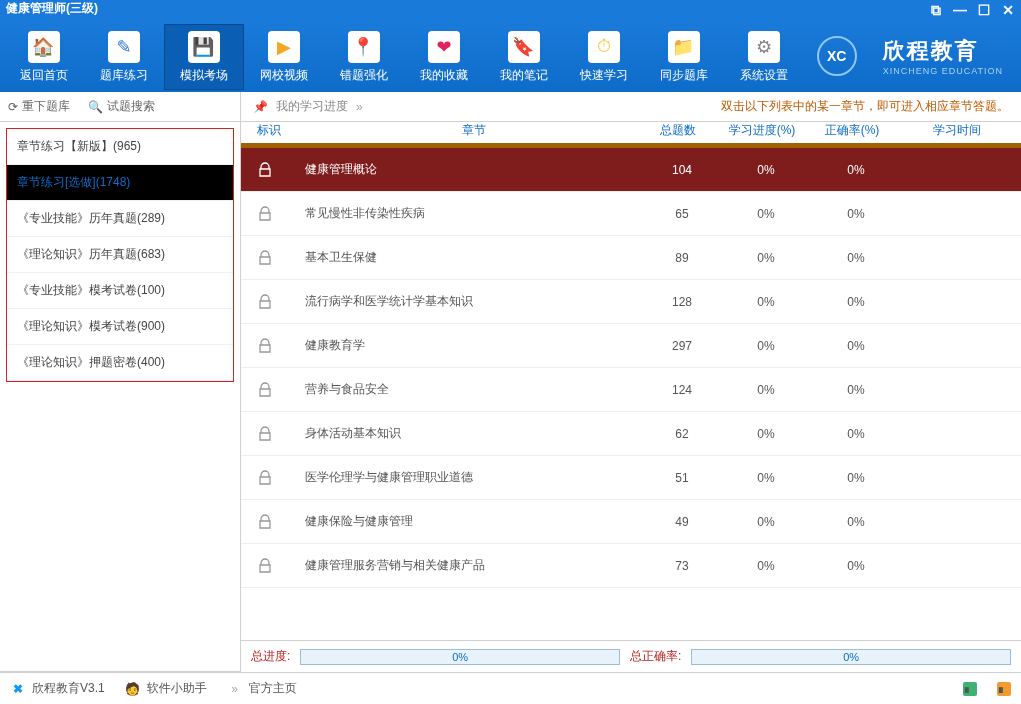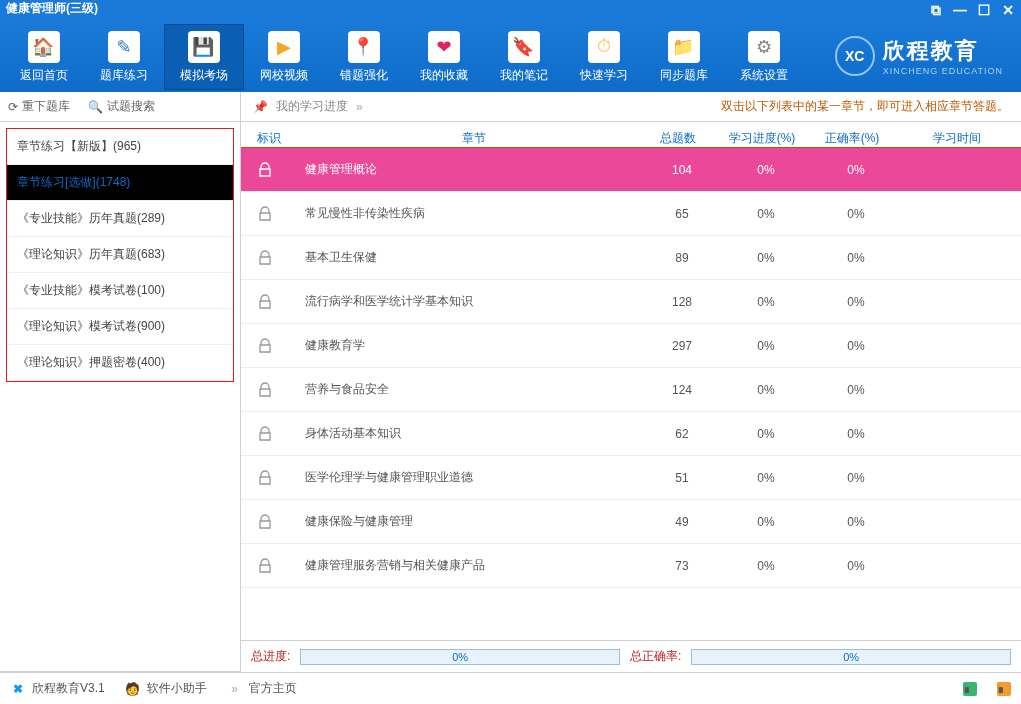--- a/index.html
+++ b/index.html
@@ -5,48 +5,48 @@
 *{box-sizing:border-box;margin:0;padding:0;font-family:"Microsoft YaHei",Arial,sans-serif;font-size:12px}
 body{background:#fff;width:1021px;height:704px;overflow:hidden}
 .titlebar{height:22px;background:#1a7ad9;color:#fff;display:flex;align-items:flex-start;padding:0 6px;position:relative}
 .titlebar .title{font-weight:bold;font-size:12px}
 .winctrls{position:absolute;right:4px;top:2px;display:flex;gap:6px}
 .winctrls span{width:18px;height:16px;display:inline-flex;align-items:center;justify-content:center;color:#fff;font-weight:bold;cursor:pointer;font-size:14px}
 .toolbar{height:70px;background:linear-gradient(#1a7ad9,#0e6cc9);display:flex;align-items:center;padding:0 4px;position:relative}
 .toolbtn{width:80px;height:66px;display:flex;flex-direction:column;align-items:center;justify-content:center;color:#fff;cursor:pointer;gap:4px}
 .toolbtn.active{background:#0a5fb5;border:1px solid #064a91}
 .toolbtn .ico{width:32px;height:32px;background:#fff;border-radius:4px;display:flex;align-items:center;justify-content:center;font-size:18px}
-.brand{position:absolute;right:18px;top:14px;display:flex;align-items:center;gap:8px;color:#fff}
+.brand{position:absolute;right:18px;top:14px;display:flex;align-items:center;gap:26px;color:#fff}
 .brand .logo{width:40px;height:40px;border:2px solid #8fc6f5;border-radius:50%;display:flex;align-items:center;justify-content:center;font-size:14px;font-weight:bold;color:#fff}
 .brand .btxt{display:flex;flex-direction:column}
 .brand .btxt .cn{font-size:22px;font-weight:bold;letter-spacing:2px}
 .brand .btxt .en{font-size:9px;letter-spacing:1px;color:#a8d2f7}
 .body{display:flex;height:580px}
 .sidebar{width:241px;border-right:1px solid #d0d0d0;display:flex;flex-direction:column}
 .sidetop{height:30px;border-bottom:1px solid #d0d0d0;display:flex;align-items:center;padding:0 8px;gap:18px;color:#666}
 .sidetop span{cursor:pointer;display:flex;align-items:center;gap:4px}
 .sidelist{flex:1;padding:6px;border-bottom:1px solid #d0d0d0}
 .redbox{border:1px solid #d62020;padding:0}
 .sideitem{height:36px;display:flex;align-items:center;padding:0 10px;color:#444;cursor:pointer;border-bottom:1px solid #f0f0f0;font-size:12px}
 .sideitem.sel{background:#000000;color:#0e6cc9}
 .main{flex:1;display:flex;flex-direction:column}
 .mtop{height:30px;border-bottom:1px solid #d0d0d0;display:flex;align-items:center;padding:0 12px;color:#666;justify-content:space-between}
 .mtop .left{display:flex;align-items:center;gap:8px;color:#888}
 .mtop .hint{color:#c05a00}
-.thead{height:26px;display:flex;align-items:flex-end;color:#0e6cc9;border-bottom:1px solid #a16207;padding:0 4px;font-size:12px}
+.thead{height:26px;display:flex;align-items:flex-start;color:#0e6cc9;border-bottom:5px solid #a16207;padding:0 4px;font-size:12px}
 .thead>div{text-align:center}
 .col-flag{width:48px}
 .col-chap{flex:1;text-align:left;padding-left:16px}
 .col-total{width:78px}
 .col-prog{width:90px}
 .col-acc{width:90px}
 .col-time{width:120px}
 .rows{flex:1;overflow:auto}
 .row{height:44px;display:flex;align-items:center;border-bottom:1px solid #eee;color:#555;cursor:pointer}
-.row.active{background:#ec4899;color:#fff}
+.row.active{background:#7f1d1d;color:#fff}
 .row>div{text-align:center}
 .row .col-chap{text-align:left;padding-left:16px}
 .lockico{width:48px;display:flex;align-items:center;justify-content:center;color:#999}
 .row.active .lockico{color:#fff}
 .bottombar{height:32px;border-top:1px solid #d0d0d0;display:flex;align-items:center;padding:0 10px;gap:10px}
 .bottombar .lbl{color:#b91c1c;font-weight:normal}
 .progbar{flex:1;height:16px;border:1px solid #9abedf;background:#e8f2fb;position:relative}
 .progbar .val{position:absolute;left:50%;top:0;transform:translateX(-50%);color:#0e6cc9;font-size:11px;line-height:14px}
 .statusbar{height:32px;border-top:1px solid #d0d0d0;display:flex;align-items:center;padding:0 10px;gap:20px}
 .statusbar .item{display:flex;align-items:center;gap:6px;color:#555;cursor:pointer}

